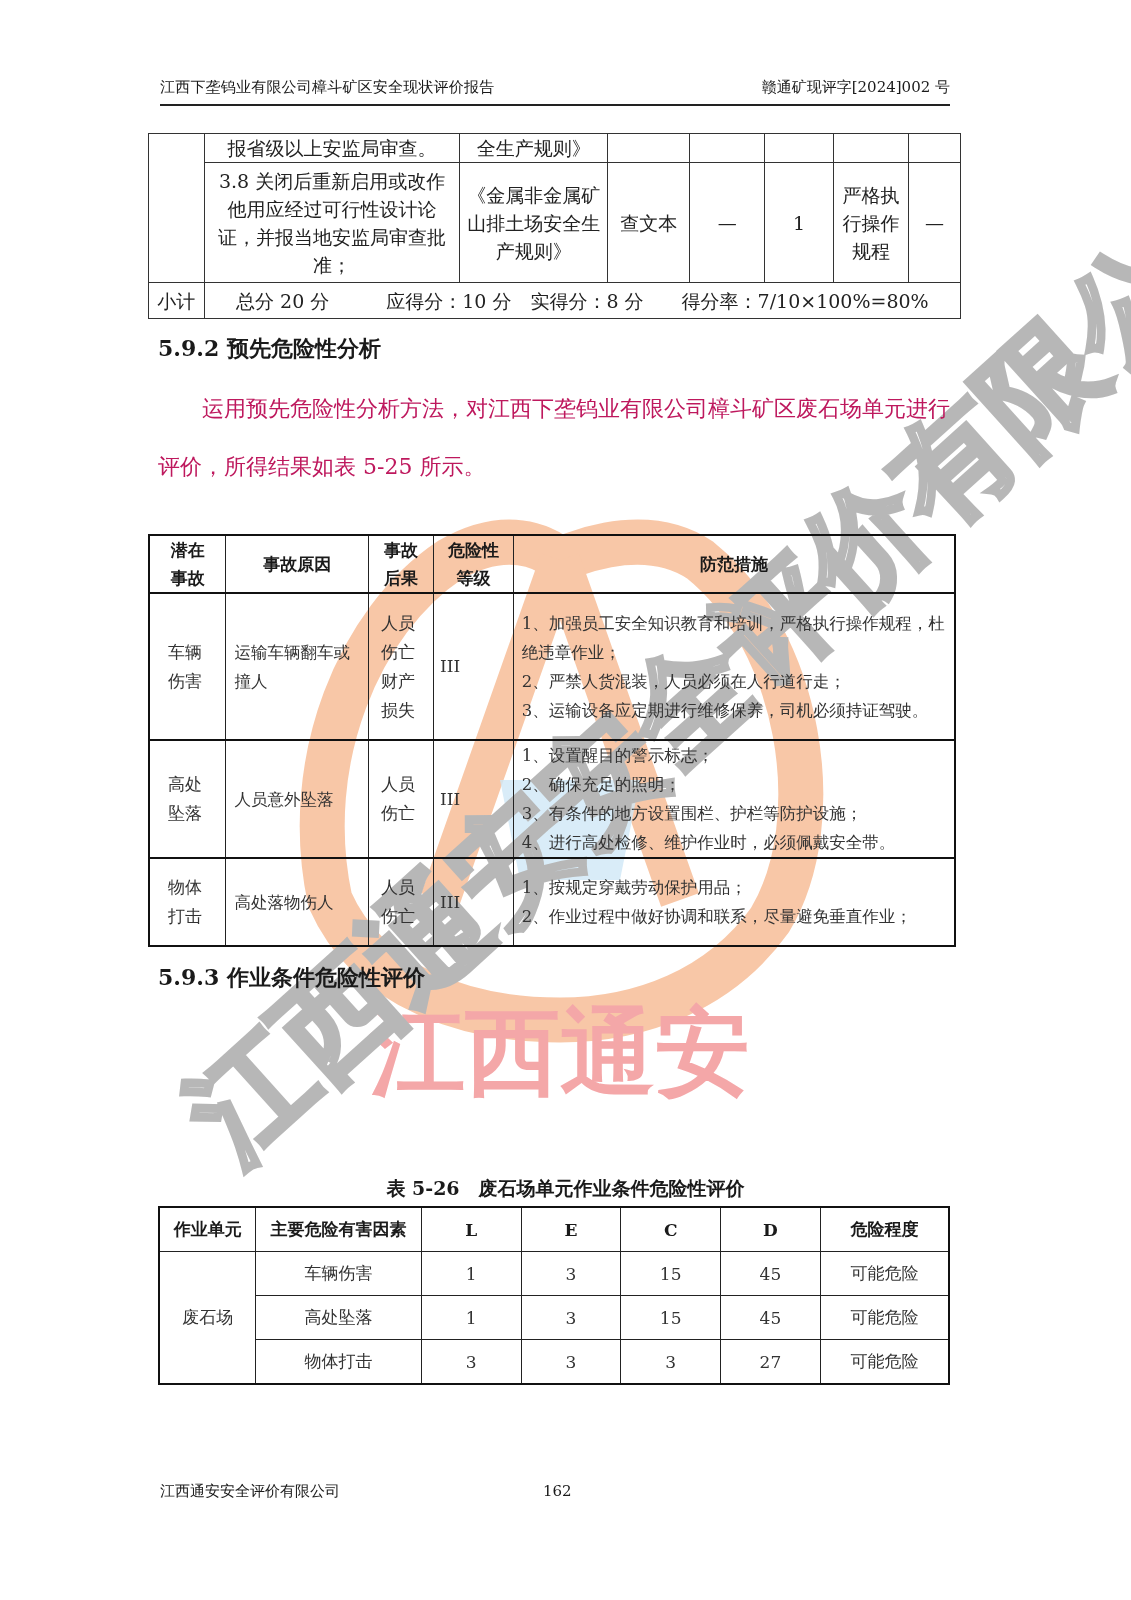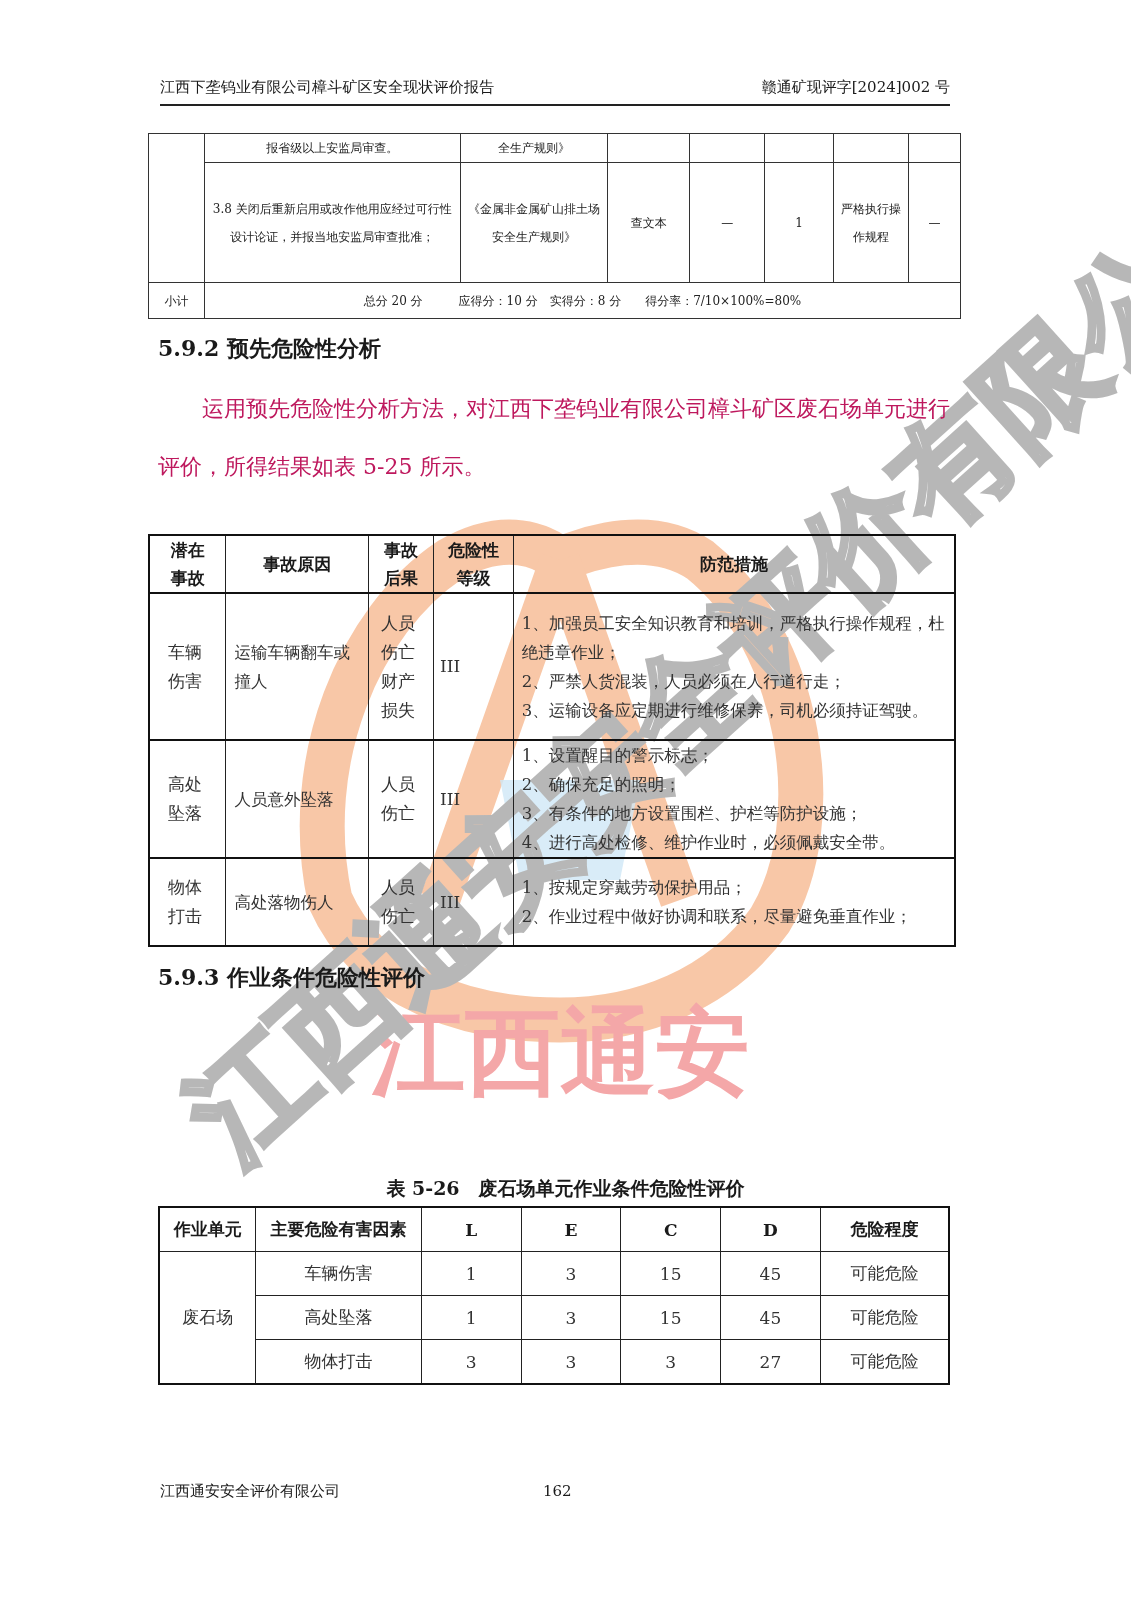--- a/index.html
+++ b/index.html
@@ -10,21 +10,21 @@
   
   .hdr { position: absolute; left: 160px; top: 78px; width: 790px; height: 26px; border-bottom: 2px solid #222; }
   .hdr .l { position: absolute; left: 0; top: 0; font-size: 15px; letter-spacing: 0.2px; }
   .hdr .r { position: absolute; right: 0; top: 0; font-size: 15px; }
 
   
   table { border-collapse: collapse; position: absolute; }
   td, th { border: 1px solid #333; padding: 0 6px; vertical-align: middle; }
 
   
-  .t1 { left: 148px; top: 133px; width: 813px; font-size: 12px; }
+  .t1 { left: 148px; top: 133px; width: 813px; font-size: 19px; }
   .t1 td { line-height: 28px; text-align: center; color: #222; }
 
   .h2 { position: absolute; left: 158px; font-size: 22px; font-weight: bold; }
   .para { position: absolute; left: 158px; width: 795px; font-size: 22px; line-height: 58px; text-indent: 2em; color: #be185d; }
   .caption { position: absolute; left: 0; width: 1131px; text-align: center; font-size: 19px; font-weight: bold; }
 
   
   .t2 { left: 148px; top: 534px; width: 808px; font-size: 17px; border: 2px solid #111; }
   .t2 td, .t2 th { border: 1px solid #222; }
   .t2 th { font-weight: bold; line-height: 28px; text-align: center; }

